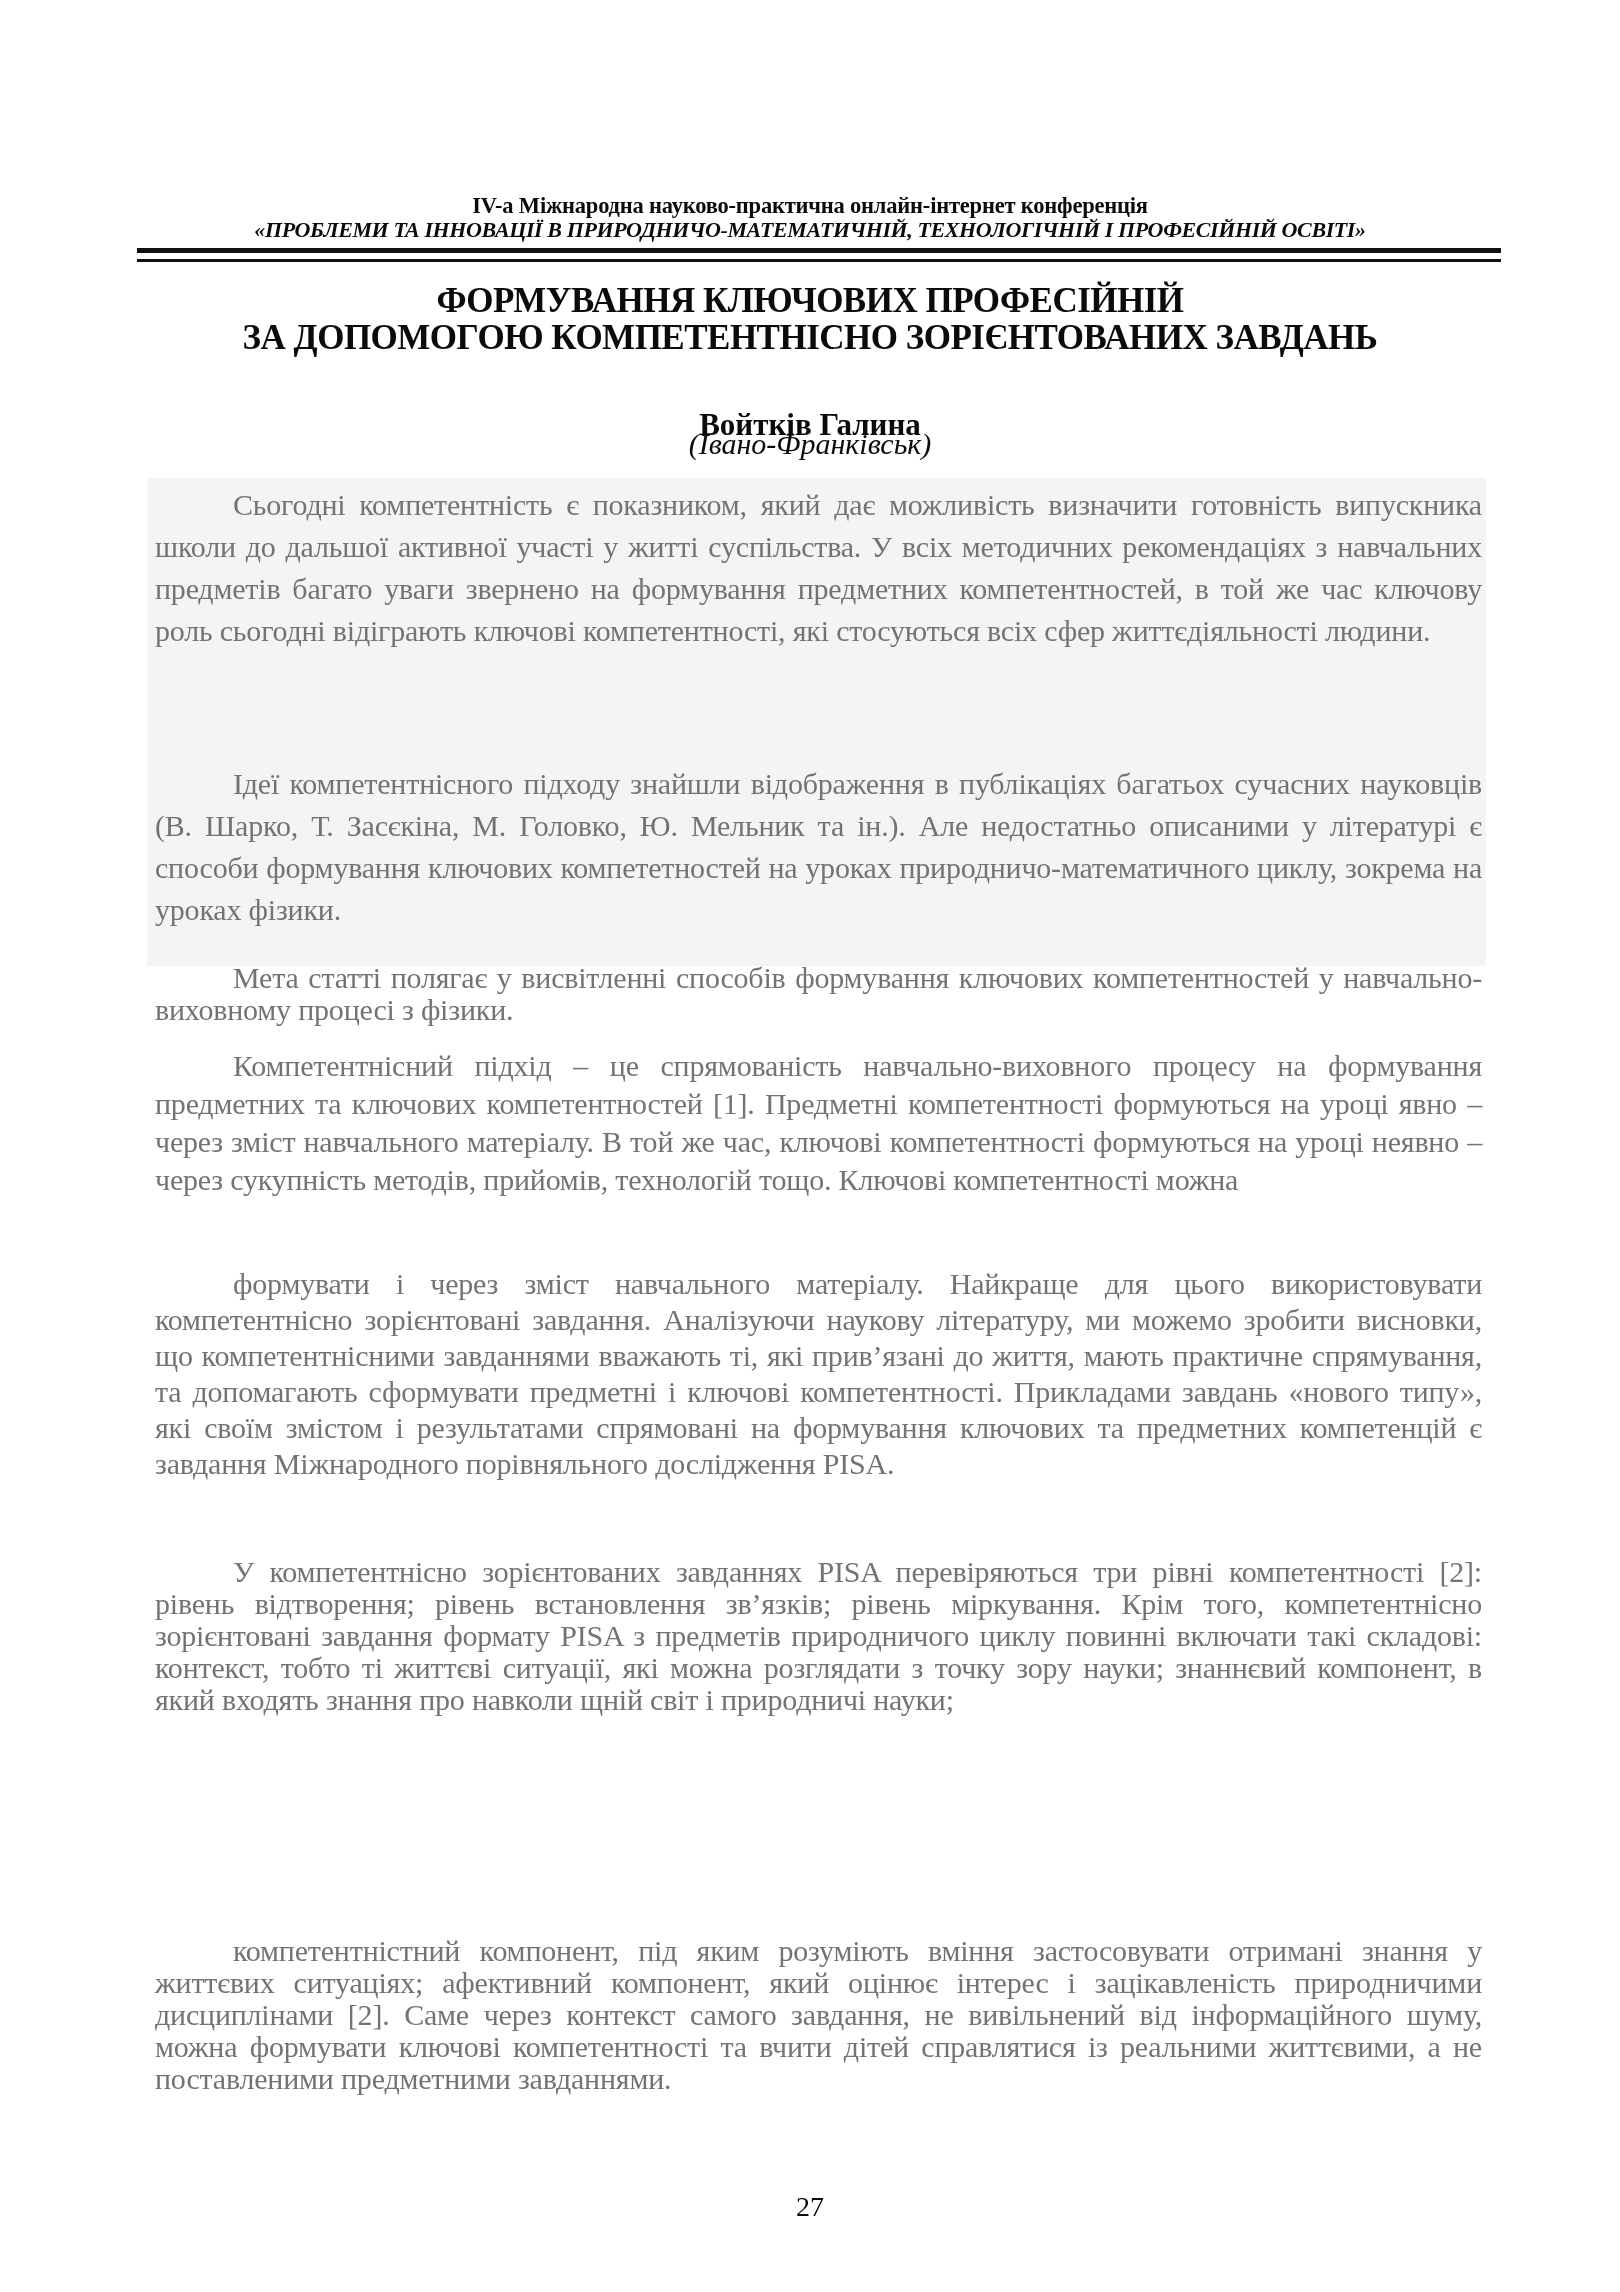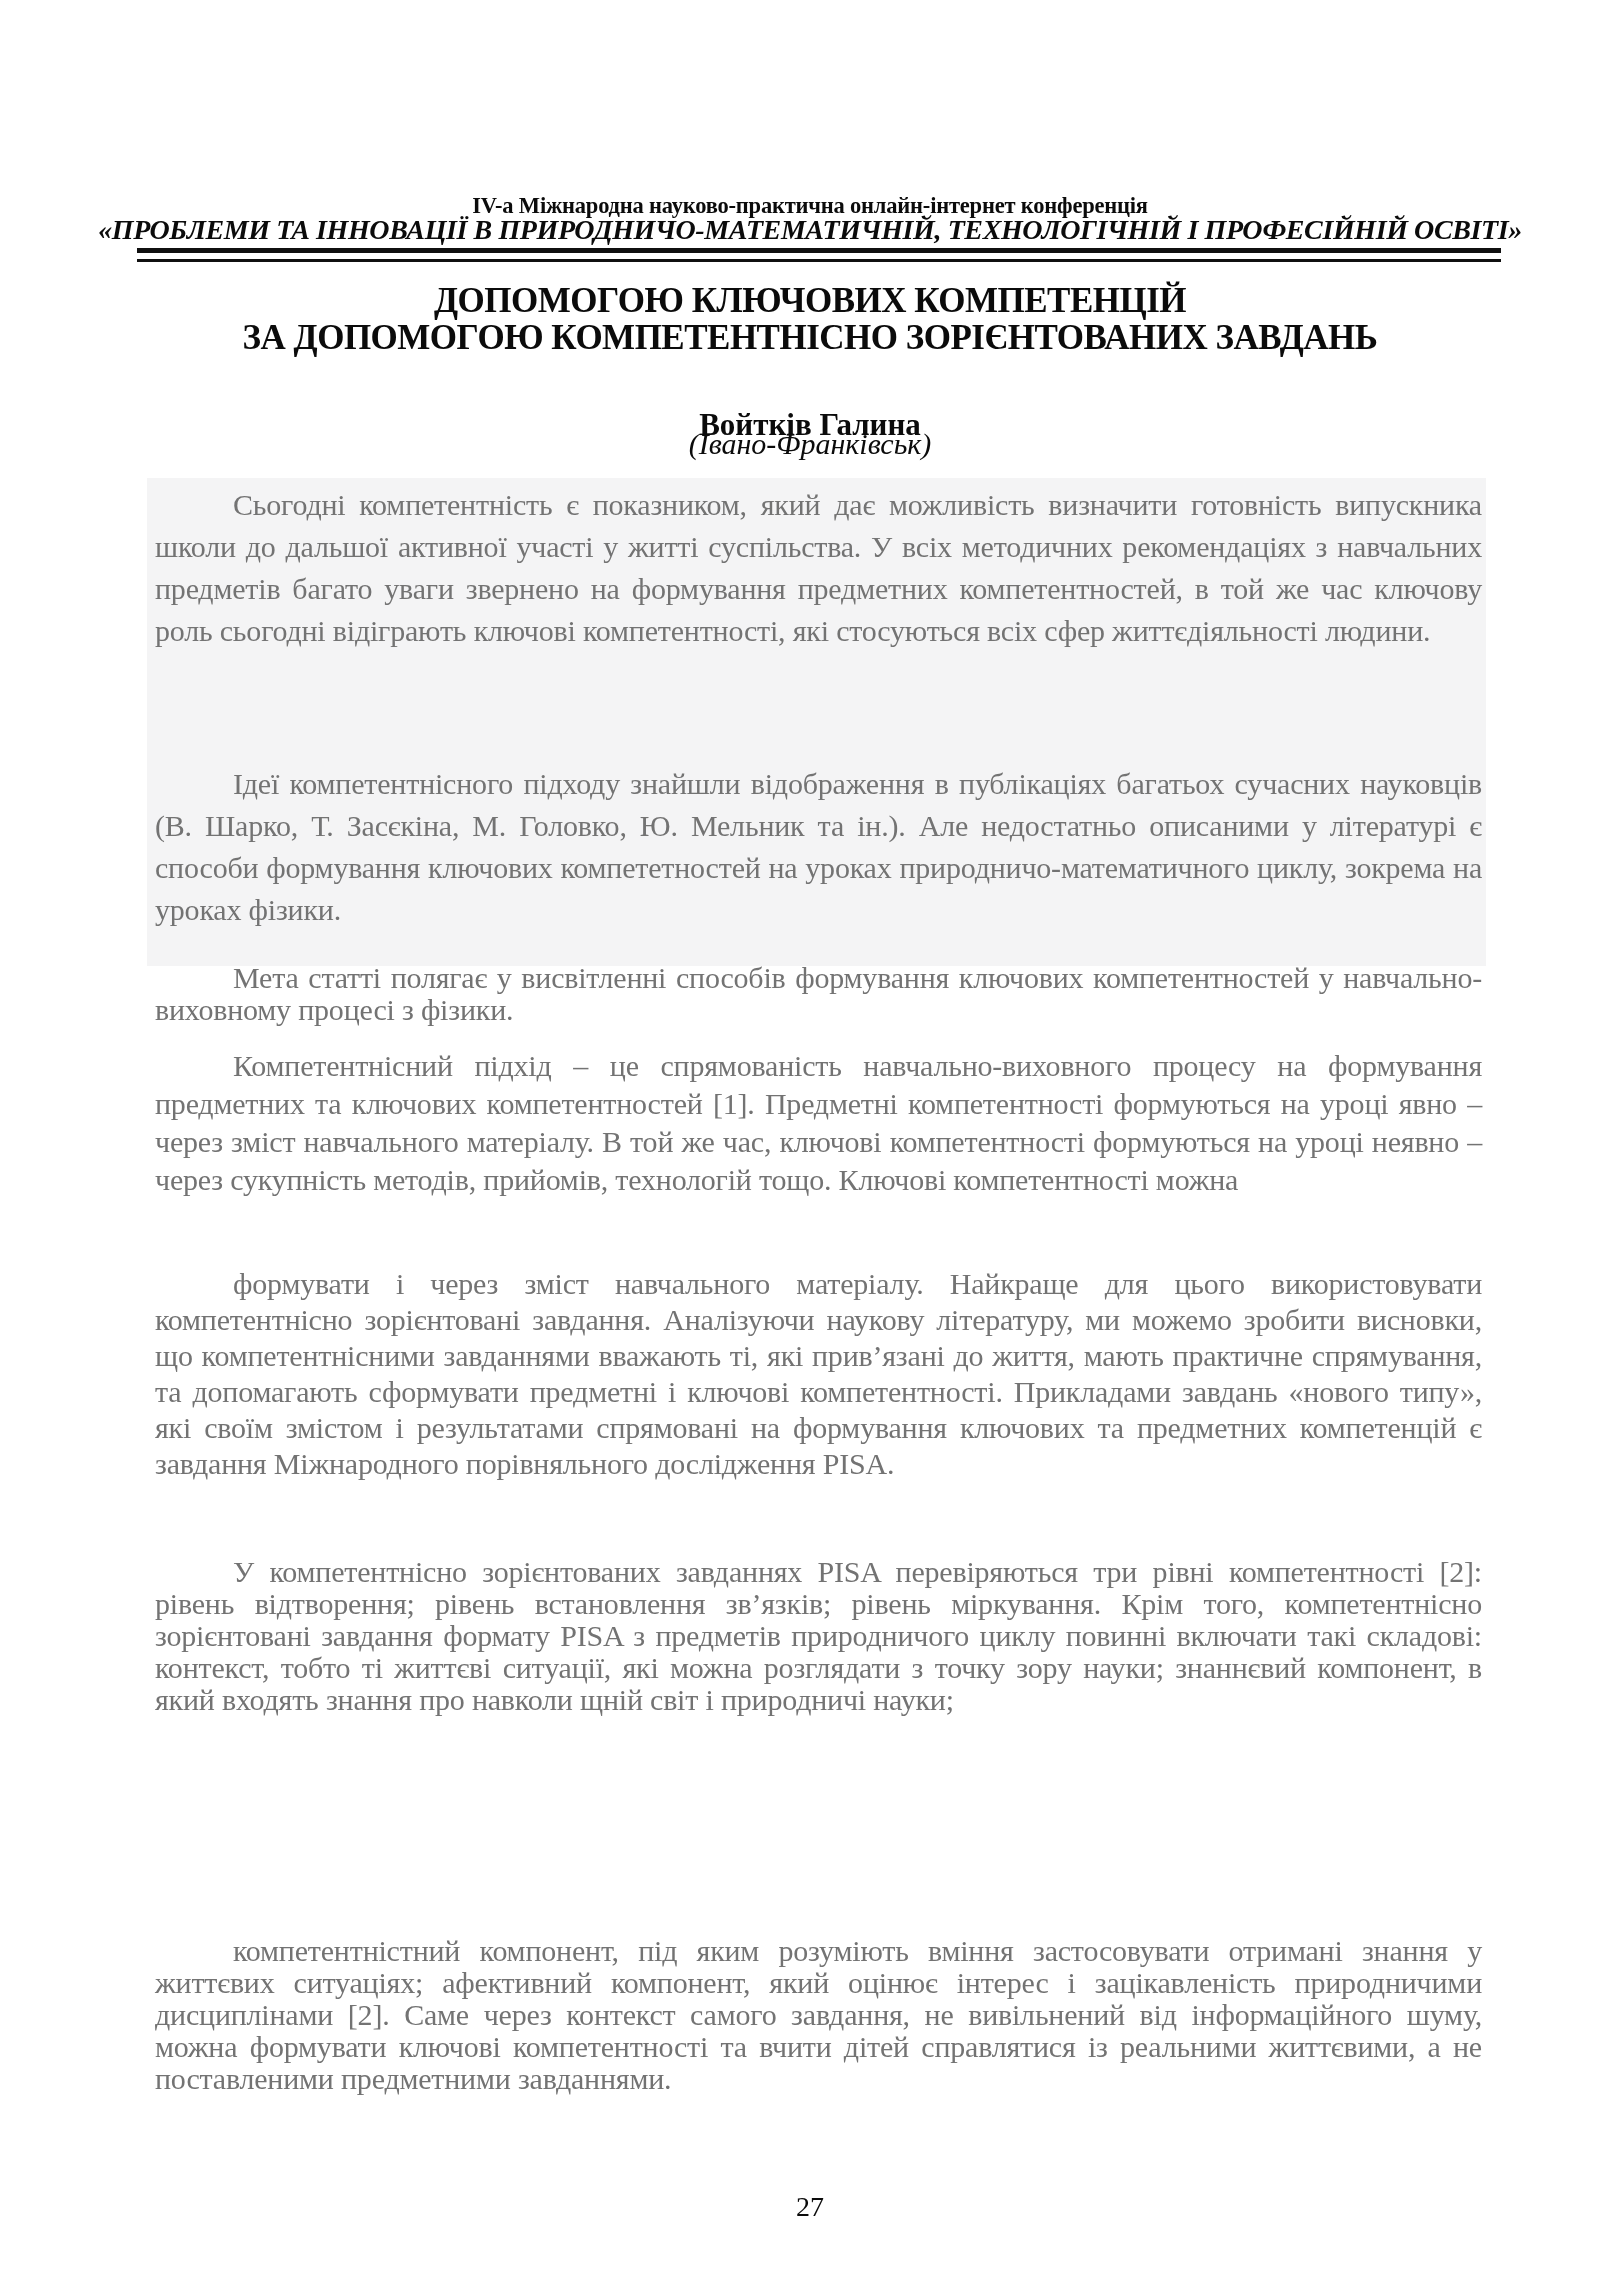--- a/index.html
+++ b/index.html
@@ -15,21 +15,21 @@
 
   
   .conf-line {
     position: absolute; top: 194px; left: 0; width: 100%;
     text-align: center; font-weight: bold; font-size: 22.5px; line-height: 23.5px;
     letter-spacing: -0.2px;
   }
   .conf-title {
     position: absolute; top: 217px; left: 0; width: 100%;
     text-align: center; font-weight: bold; font-style: italic;
-    font-size: 28px; line-height: 25.5px; letter-spacing: -0.4px;
+    font-size: 22px; line-height: 25.5px; letter-spacing: -0.4px;
     white-space: nowrap;
   }
   .rule { position: absolute; left: 137px; width: 1364px; background: #101010; }
   .rule-top    { top: 248px; height: 4.9px; }
   .rule-bottom { top: 259px; height: 2.9px; }
 
   
   .article-title {
     position: absolute; top: 282px; left: 0; width: 100%; margin: 0;
     text-align: center; font-weight: bold; font-size: 35px; line-height: 37px;
@@ -78,21 +78,21 @@
 <div class="page">
 
   <header>
     <div class="conf-line">IV-а Міжнародна науково-практична онлайн-інтернет конференція</div>
     <div class="conf-title">«ПРОБЛЕМИ ТА ІННОВАЦІЇ В ПРИРОДНИЧО-МАТЕМАТИЧНІЙ, ТЕХНОЛОГІЧНІЙ І ПРОФЕСІЙНІЙ ОСВІТІ»</div>
     <div class="rule rule-top"></div>
     <div class="rule rule-bottom"></div>
   </header>
 
   <h1 class="article-title">
-    <span>ДОПОМОГОЮ КЛЮЧОВИХ КОМПЕТЕНЦІЙ</span><br>
+    <span>ФОРМУВАННЯ КЛЮЧОВИХ ПРОФЕСІЙНІЙ</span><br>
     <span>ЗА ДОПОМОГОЮ КОМПЕТЕНТНІСНО ЗОРІЄНТОВАНИХ ЗАВДАНЬ</span>
   </h1>
 
   <div class="author">Войтків Галина</div>
 
   <div class="location">(Івано-Франківськ)</div>
 
   <div class="highlight-block"></div>
 
   <main>

